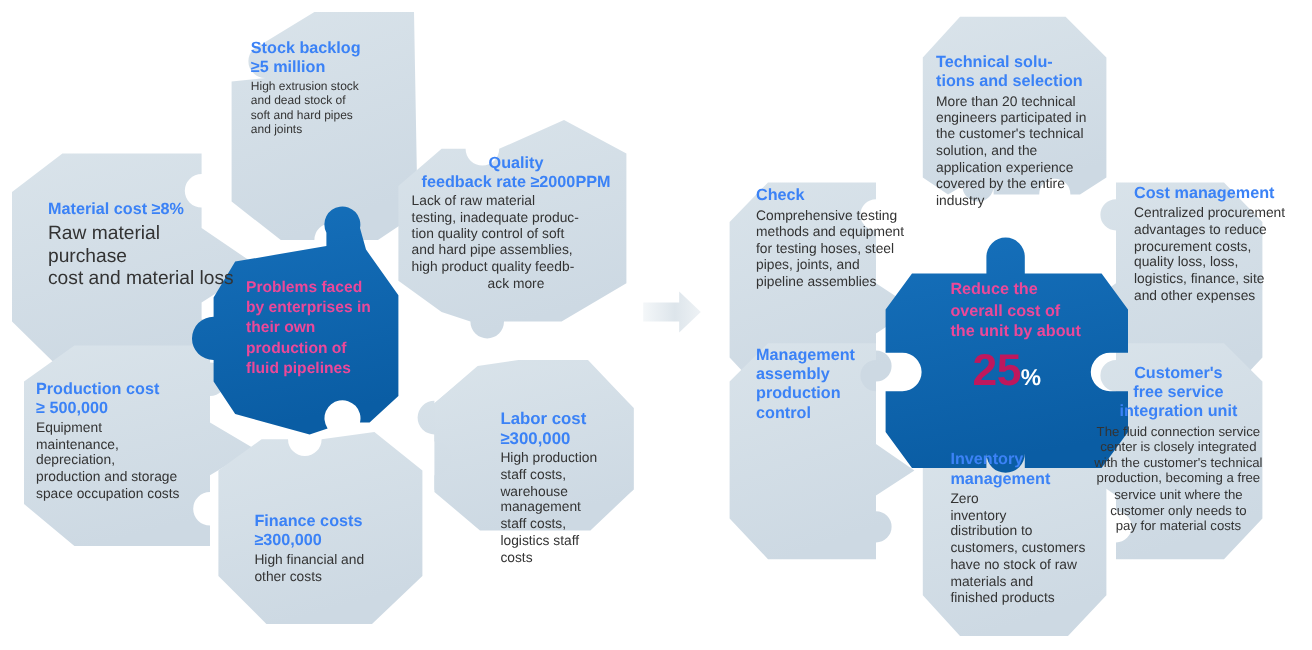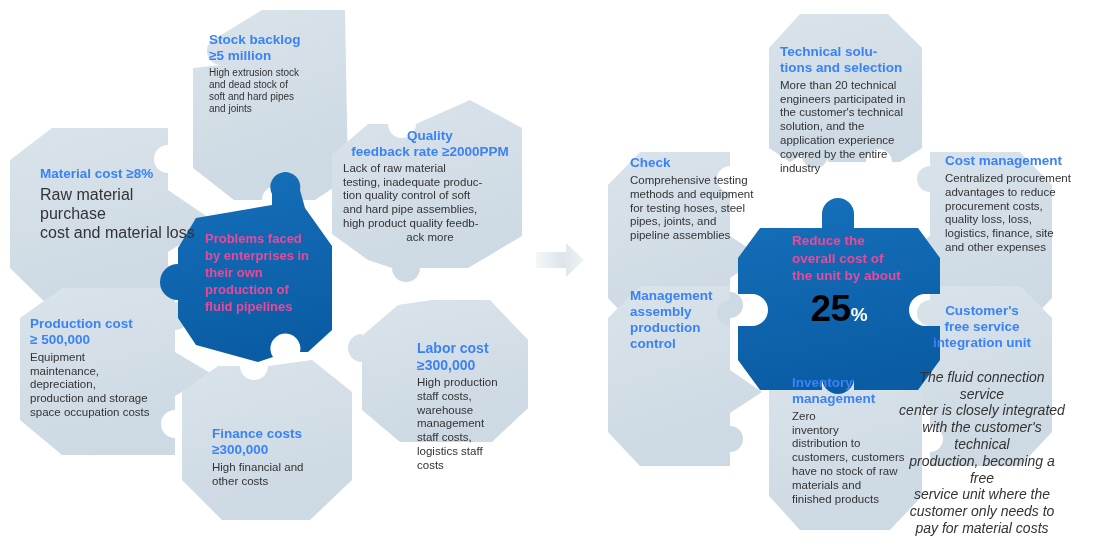--- a/index.html
+++ b/index.html
@@ -17,21 +17,21 @@
   .hd{
     color:#3b82f6;font-weight:bold;line-height:1.18;
   }
   .bd{
     color:#333333;line-height:1.20;
   }
   .center-label{
     color:#ec4899;font-weight:bold;line-height:1.30;
   }
   .pct-big{
-    color:#000000;font-weight:bold;
+    color:#be185d;font-weight:bold;
     font-size:37px;line-height:1.0;letter-spacing:-0.5px;
   }
   .pct-small{
     color:#ffffff;font-weight:bold;font-size:19px;
   }
   .ctr{text-align:center;}
   .lft{text-align:left;}
 </style>
 </head>
 <body>
@@ -319,21 +319,21 @@
       <div>control</div>
     </div>
   </div>
 
   <div class="txt" style="left:897px;top:303px;width:170px;">
     <div class="hd ctr" style="font-size:13.5px;">
       <div>Customer's</div>
       <div>free service</div>
       <div>integration unit</div>
     </div>
-    <div class="bd ctr" style="font-size:14px;margin-top:18px;font-style:italic;">
+    <div class="bd ctr" style="font-size:11px;margin-top:3px;">
       <div>The fluid connection service</div>
       <div>center is closely integrated</div>
       <div>with the customer's technical</div>
       <div>production, becoming a free</div>
       <div>service unit where the</div>
       <div>customer only needs to</div>
       <div>pay for material costs</div>
     </div>
   </div>
 

